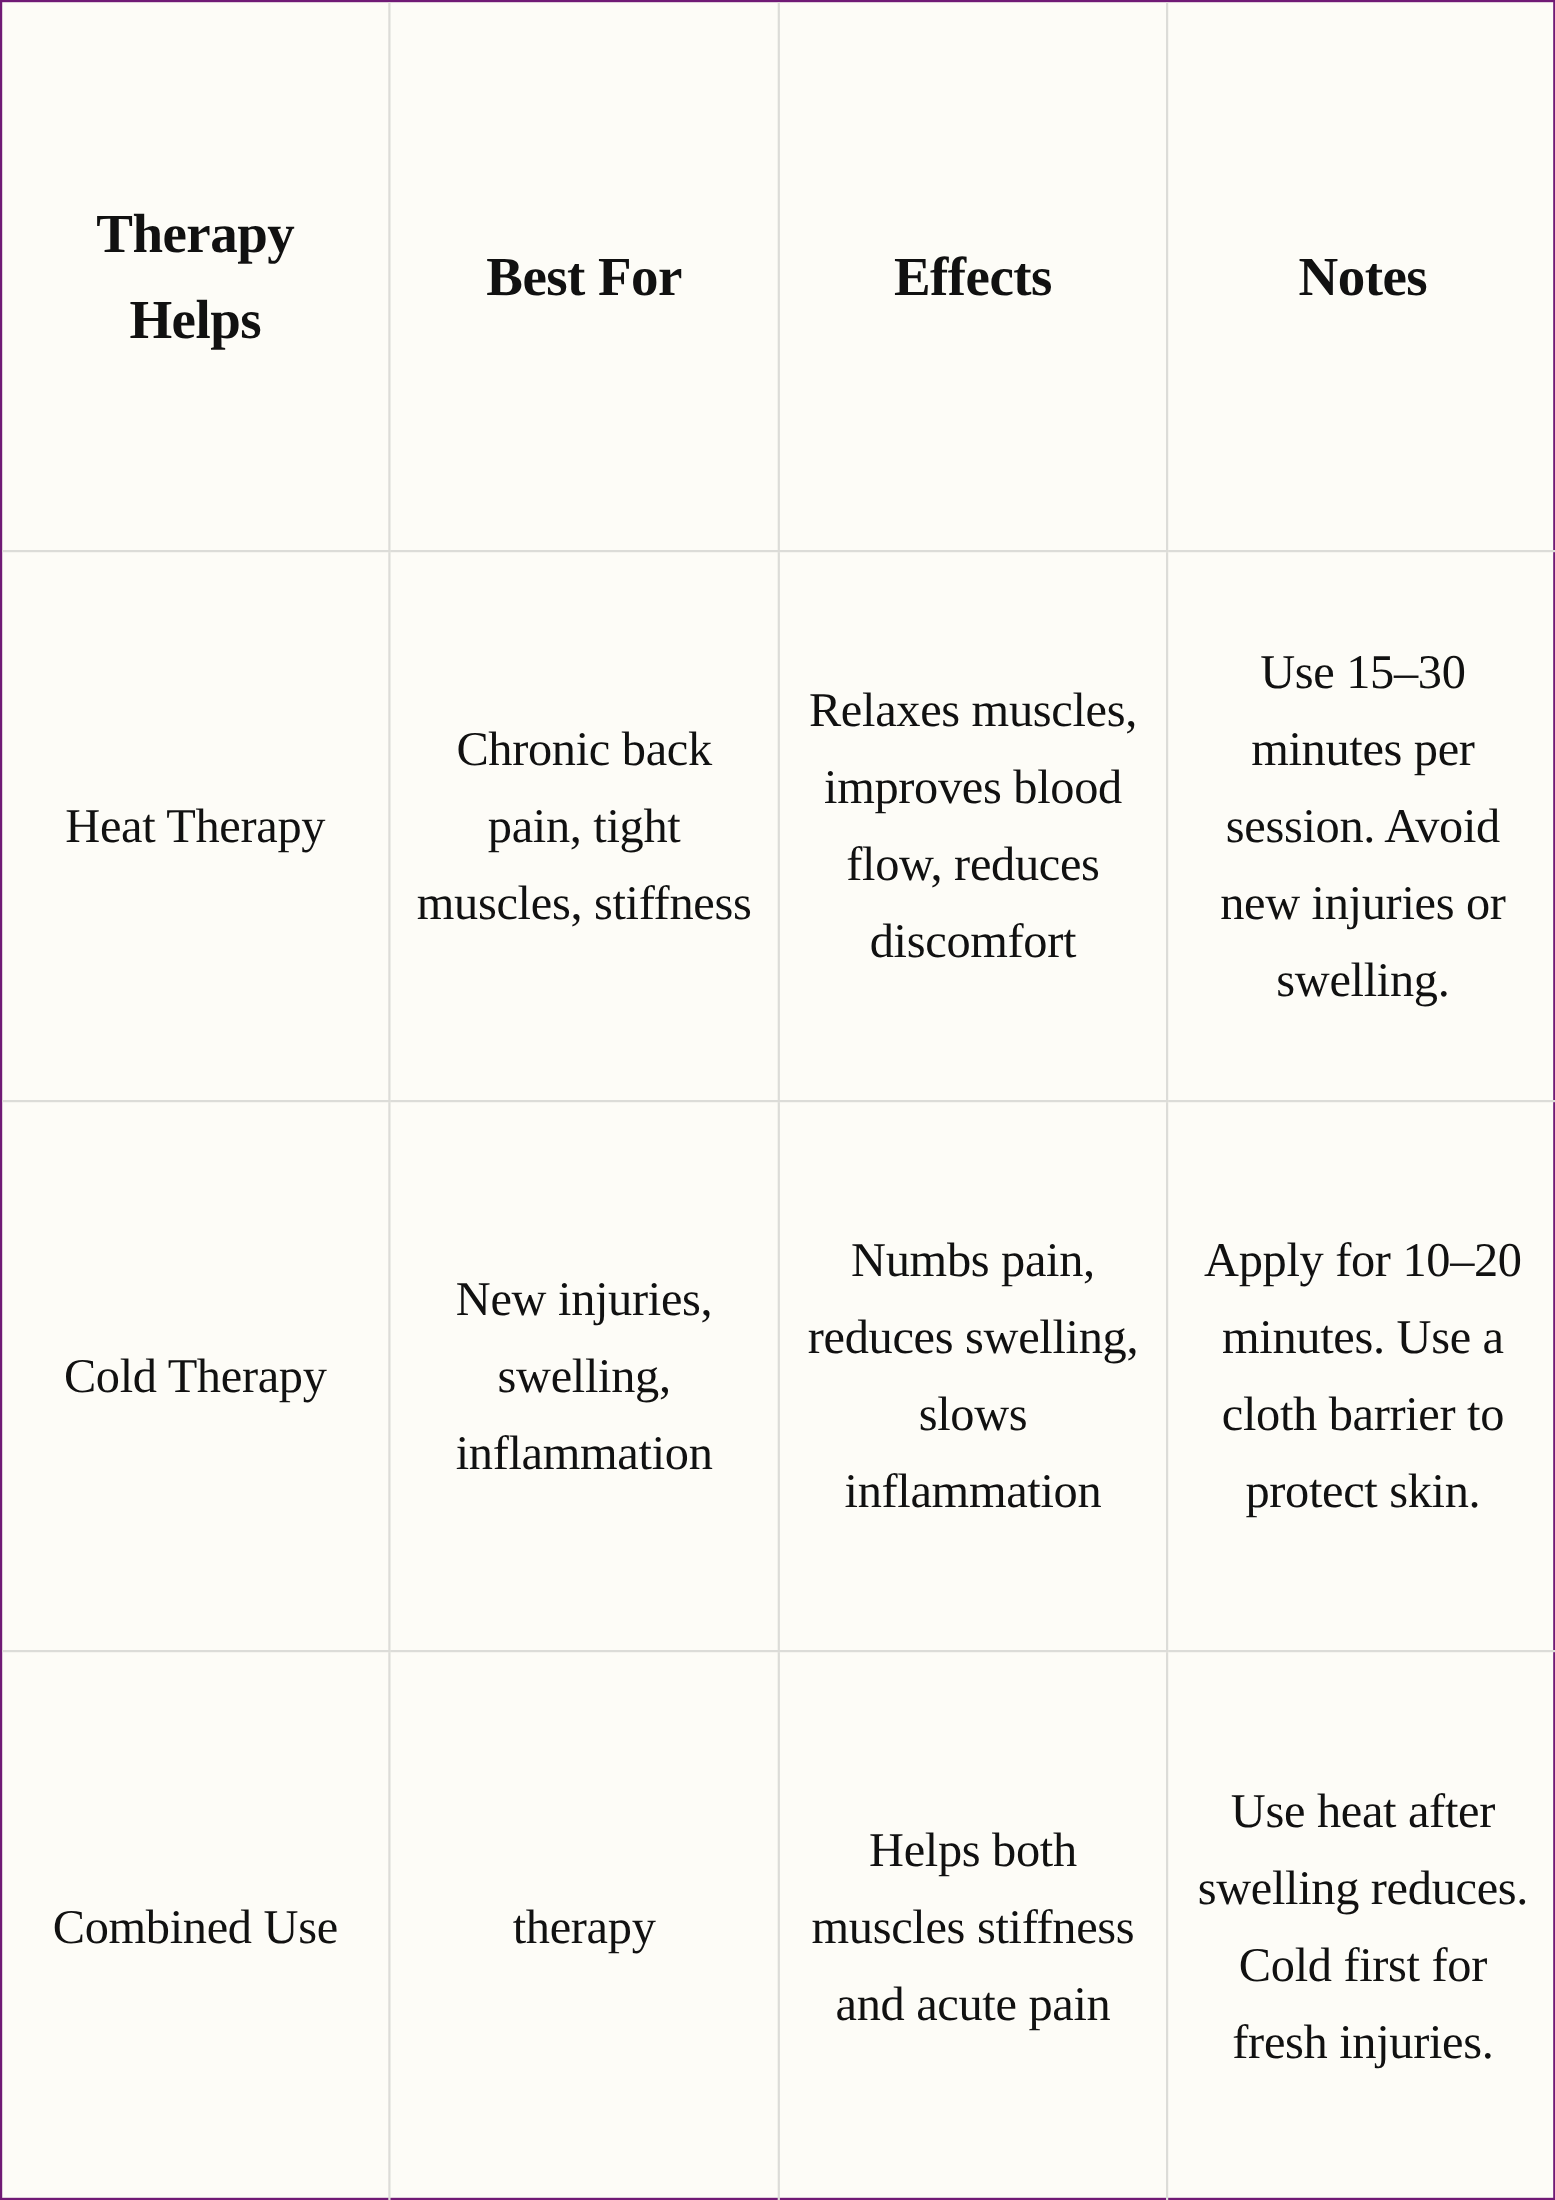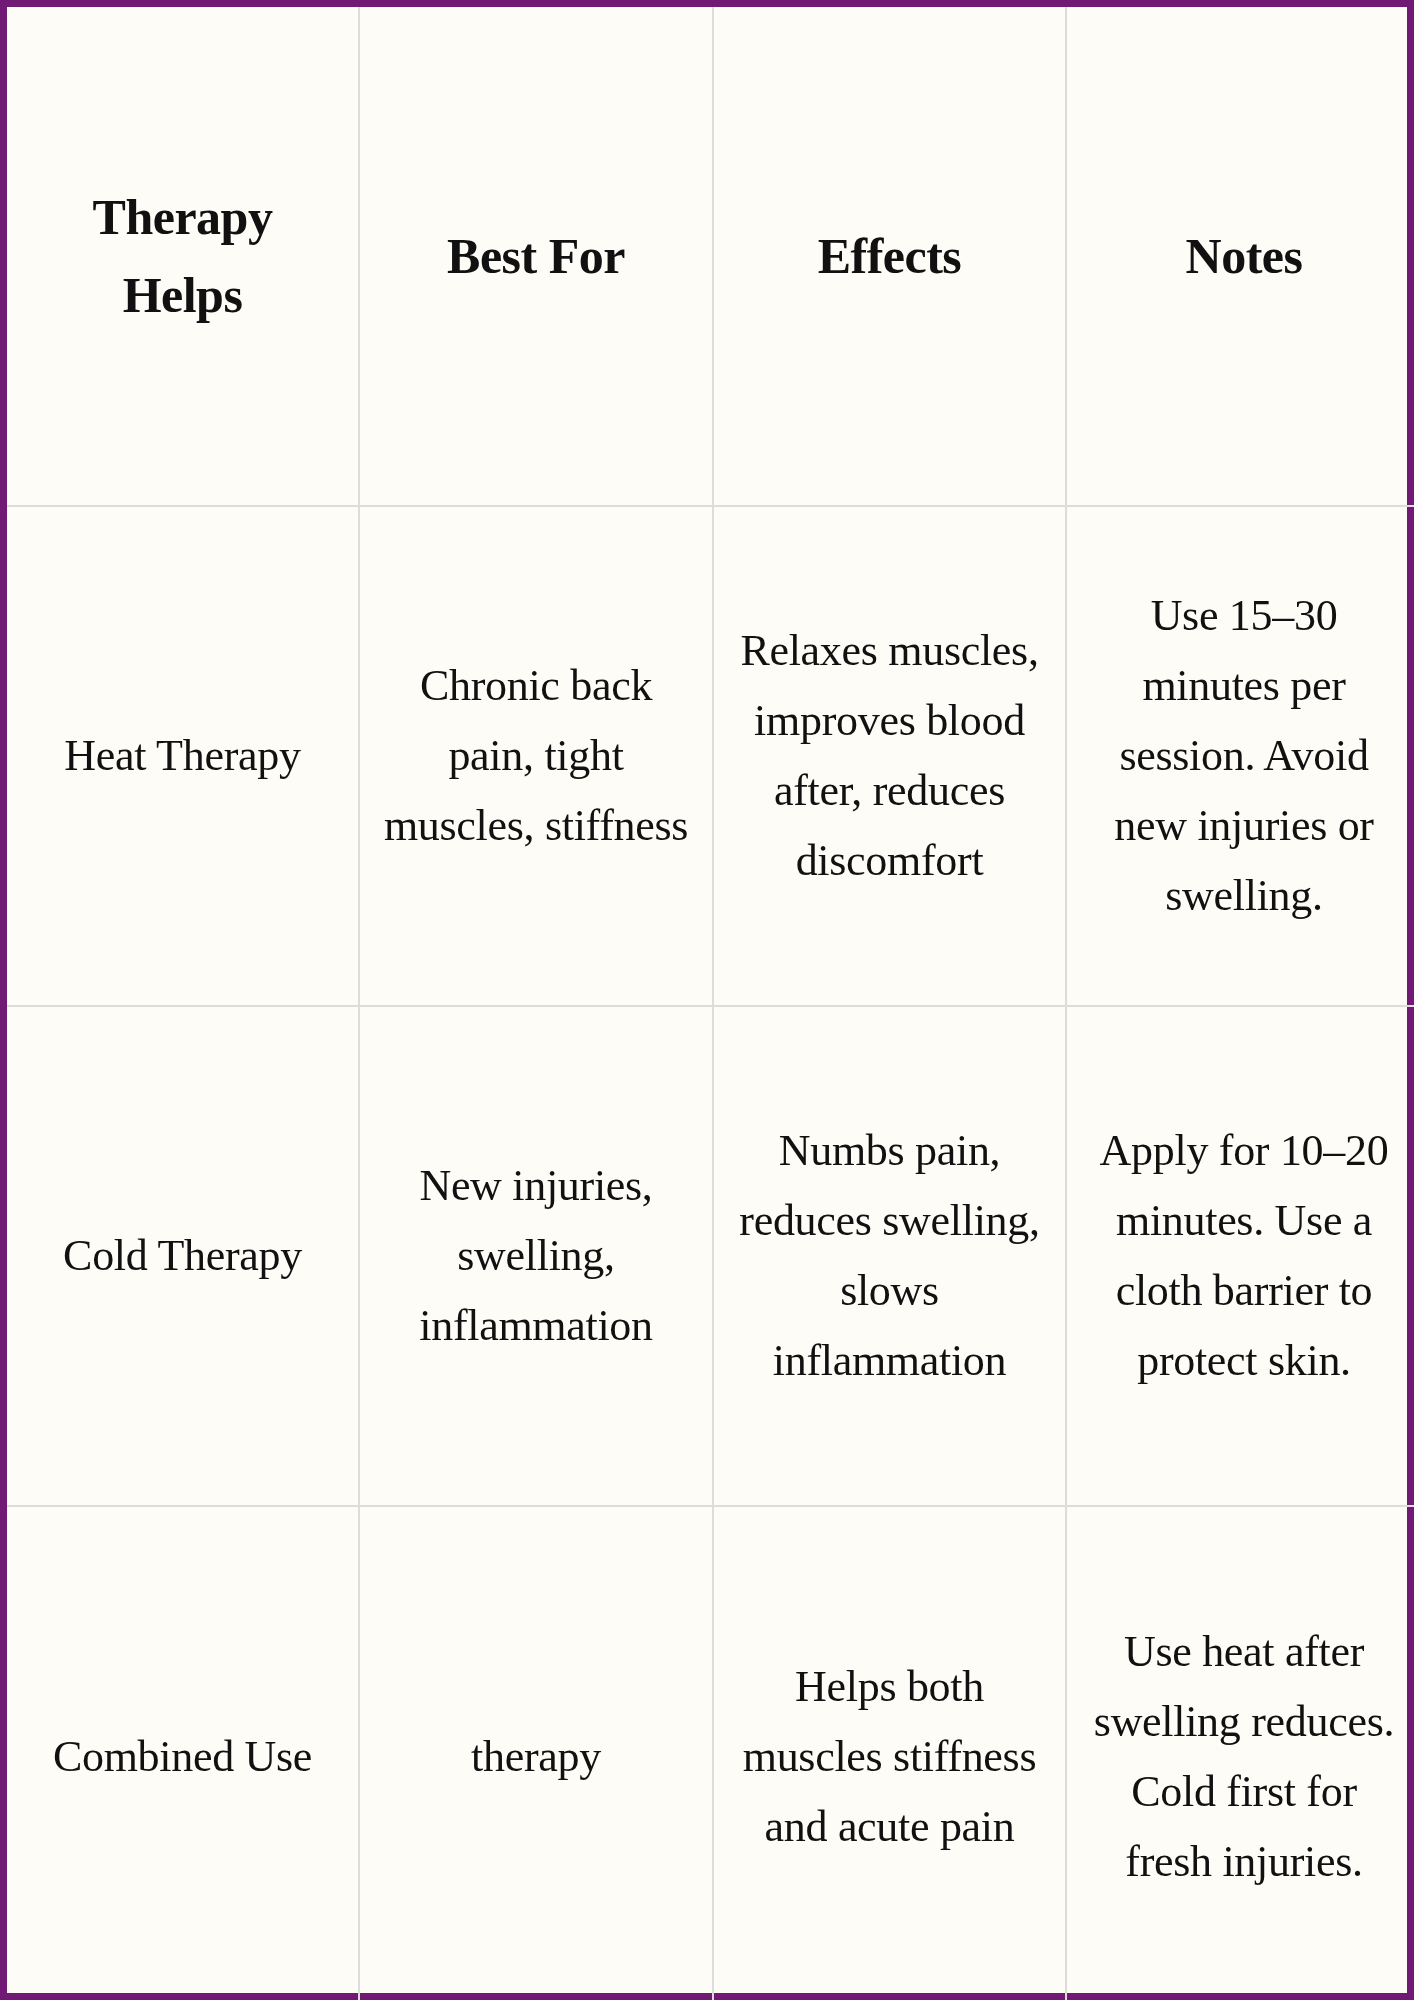--- a/index.html
+++ b/index.html
@@ -14,21 +14,21 @@
       font-family: "Liberation Serif", "DejaVu Serif", serif;
       color: #111111;
     }
     .table {
       position: absolute;
       left: 0;
       top: 0;
       width: 1414px;
       height: 2000px;
       box-sizing: border-box;
-      border: 7px solid #701a75;
+      border: 2px solid #701a75;
       display: grid;
       grid-template-columns: 353px 354px 353px 354px;
       grid-template-rows: 500px 500px 500px 500px;
       background: #fdfcf7;
     }
     .cell {
       box-sizing: border-box;
       border-right: 2px solid #dcdcd8;
       border-bottom: 2px solid #dcdcd8;
       display: flex;
@@ -80,21 +80,21 @@
     <span class="line">Heat Therapy</span>
   </div>
   <div class="cell body-cell">
     <span class="line">Chronic back</span>
     <span class="line">pain, tight</span>
     <span class="line">muscles, stiffness</span>
   </div>
   <div class="cell body-cell">
     <span class="line">Relaxes muscles,</span>
     <span class="line">improves blood</span>
-    <span class="line">after, reduces</span>
+    <span class="line">flow, reduces</span>
     <span class="line">discomfort</span>
   </div>
   <div class="cell body-cell last-col">
     <span class="line">Use 15–30</span>
     <span class="line">minutes per</span>
     <span class="line">session. Avoid</span>
     <span class="line">new injuries or</span>
     <span class="line">swelling.</span>
   </div>
 

